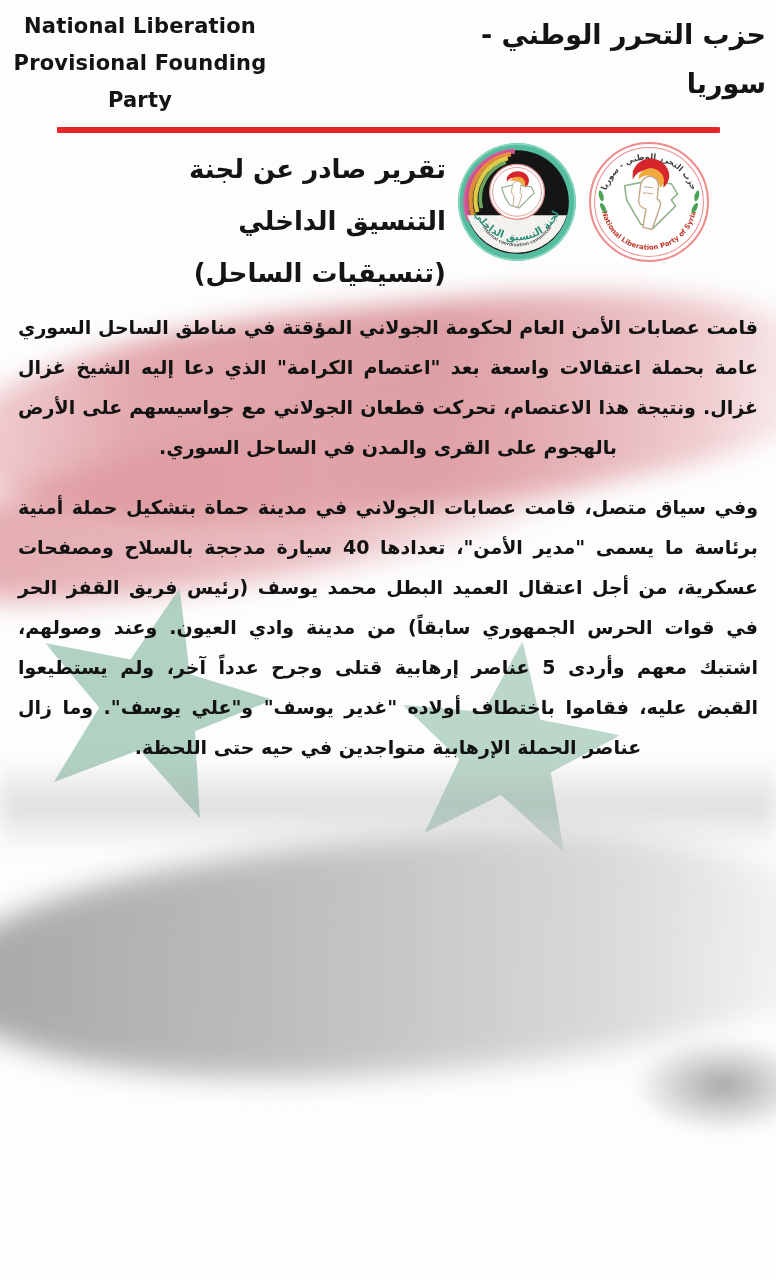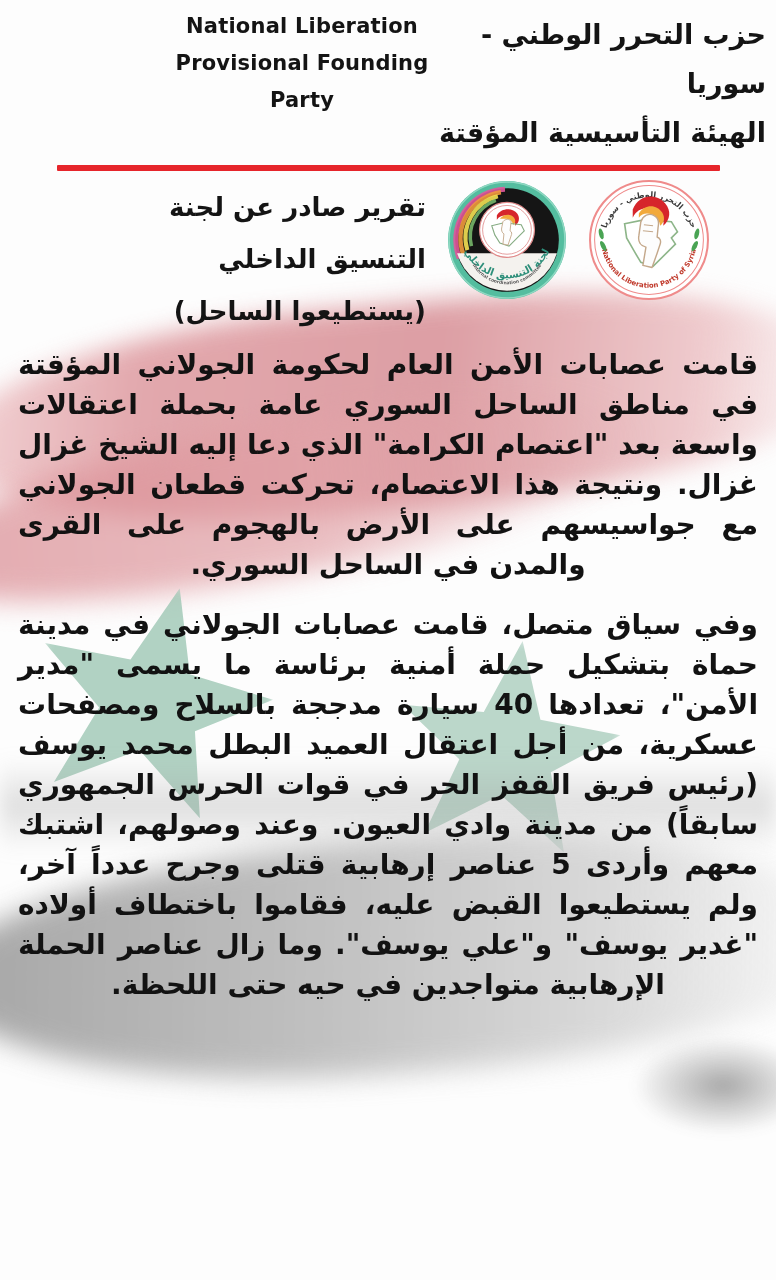--- a/index.html
+++ b/index.html
@@ -39,35 +39,35 @@
     background:linear-gradient(95deg,#8d8d8d 0%,#aeaeae 40%,#d2d2d2 75%,rgba(255,255,255,0) 100%);
     border-radius:55% 45% 50% 50%/50% 60% 40% 55%;
     transform:rotate(-4deg);filter:blur(14px);opacity:.78;}
   .flag-gray-blob{
     position:absolute;top:1018px;left:598px;width:250px;height:135px;
     background:radial-gradient(closest-side,#989898,rgba(255,255,255,0) 72%);
     filter:blur(6px);opacity:.85;}
 
   
   .content{position:relative;z-index:1;}
-  .letterhead{display:flex;justify-content:flex-end;align-items:flex-start;padding:8px 10px 0 6px;}
+  .letterhead{display:flex;justify-content:space-between;align-items:flex-start;padding:8px 10px 0 6px;}
   .org-en{width:268px;text-align:center;font-weight:bold;font-size:21px;line-height:37px;letter-spacing:.2px;}
   .org-ar{width:330px;direction:rtl;text-align:right;font-weight:bold;font-size:27px;line-height:49px;padding-top:2px;}
   .divider{width:663px;height:6px;background:#e6252b;margin:8px auto 0;border-radius:1px;}
 
-  .title-row{display:flex;justify-content:flex-end;align-items:flex-start;gap:20px;padding-right:66px;margin-top:8px;height:158px;}
+  .title-row{display:flex;justify-content:flex-end;align-items:flex-start;gap:10px;padding-right:66px;margin-top:8px;height:158px;}
   .report-title{width:302px;direction:rtl;text-align:right;font-weight:bold;font-size:26px;line-height:52px;padding-top:2px;}
   .logo{width:122px;height:122px;flex:0 0 auto;}
   .logo svg{width:100%;height:100%;display:block;}
 
   .body{padding:0 18px;margin-top:8px;}
   .body p{
     direction:rtl;
     text-align:justify;text-align-last:center;
-    font-weight:bold;font-size:28px;line-height:40px;
+    font-weight:bold;font-size:19px;line-height:40px;
     margin:0 0 20px 0;color:#121212;}
 </style>
 </head>
 <body>
 
 <div class="page">
 
   <div class="watermark">
     <div class="flag-red-1"></div>
     <div class="flag-red-2"></div>
@@ -80,30 +80,29 @@
 
   <div class="content">
 
     <div class="letterhead">
       <div class="org-en">
         <div>National Liberation</div>
         <div>Provisional Founding Party</div>
       </div>
       <div class="org-ar">
         <div>حزب التحرر الوطني - سوريا</div>
-        <div>الهيئة التأسيسية المؤقتة</div>
       </div>
     </div>
 
     <div class="divider"></div>
 
     <div class="title-row">
       <div class="report-title">
         <div>تقرير صادر عن لجنة التنسيق الداخلي</div>
-        <div>(يستطيعوا الساحل)</div>
+        <div>(تنسيقيات الساحل)</div>
       </div>
 
       <div class="logo">
         <svg viewBox="0 0 120 120">
           <circle cx="60" cy="60" r="58" fill="#54bd9f"></circle>
           <circle cx="60" cy="60" r="57" fill="none" stroke="#8fd8c2" stroke-width="1.5"></circle>
           <circle cx="60" cy="60" r="51" fill="#151515"></circle>
           <g fill="none">
             <path d="M 58,10 A 50,50 0 0 0 13,78" stroke="#e0579b" stroke-width="5" opacity=".9"></path>
             <path d="M 54,13 A 46,46 0 0 0 17,74" stroke="#ef9a3c" stroke-width="4.5" opacity=".9"></path>

